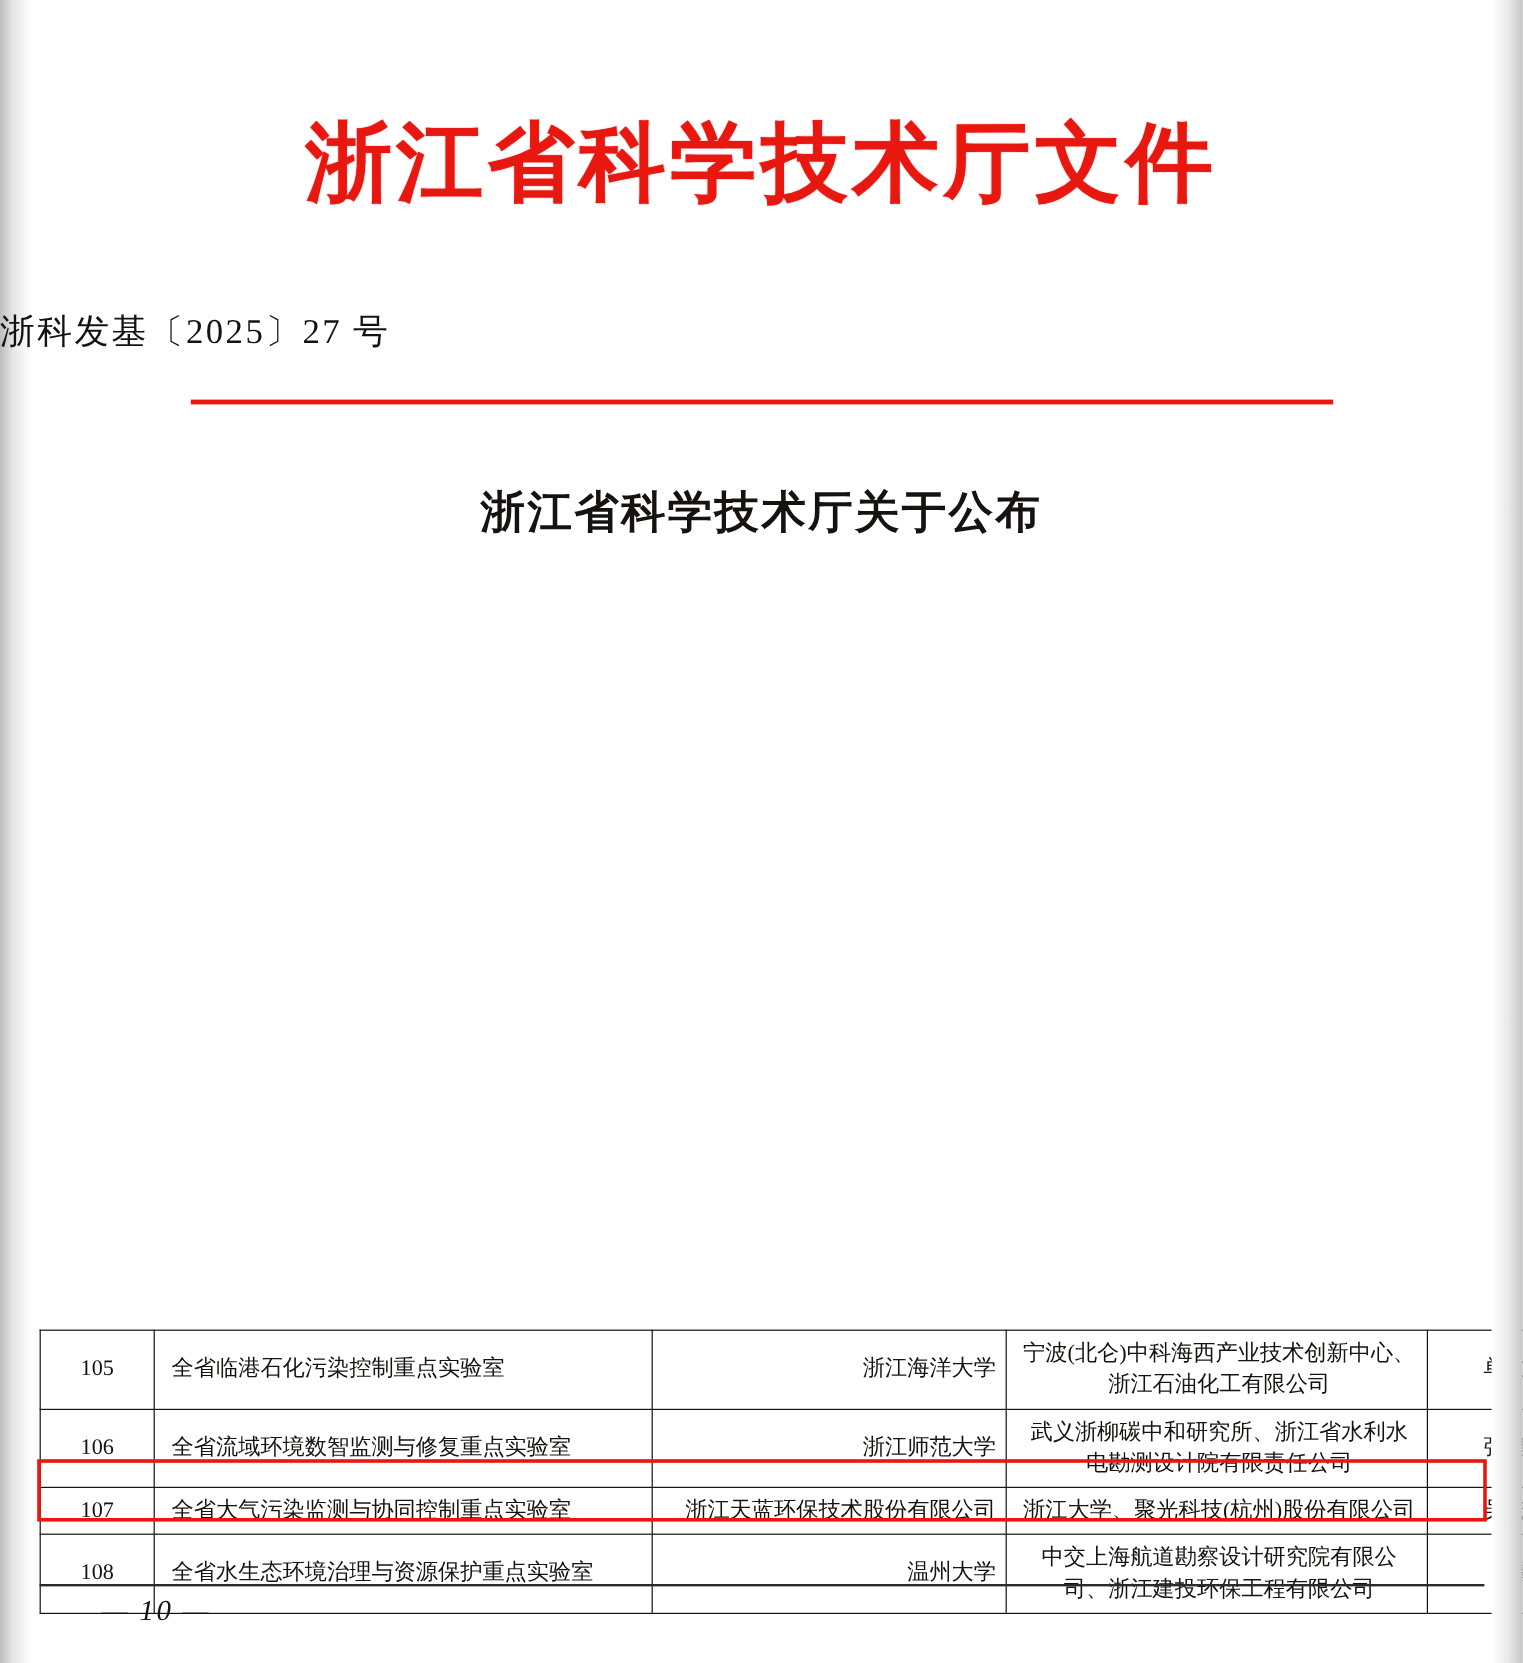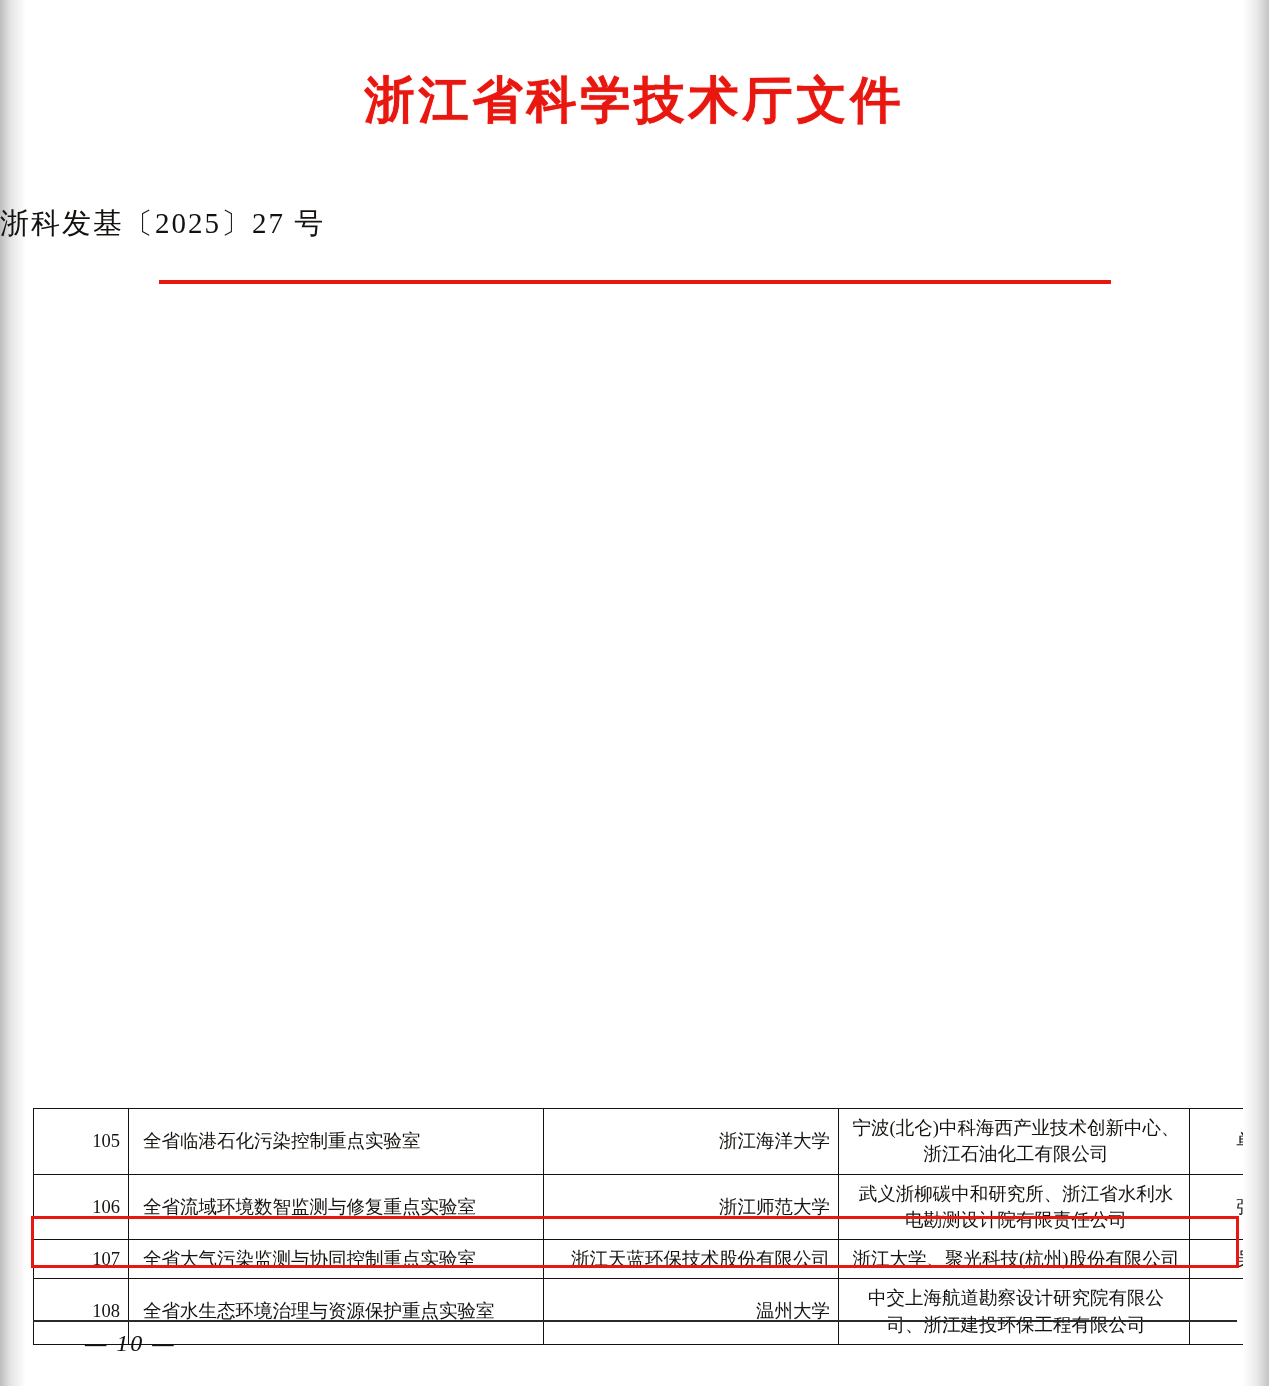--- a/index.html
+++ b/index.html
@@ -41,25 +41,25 @@
   }
   .content {
     position: absolute;
     left: 0;
     top: 0;
     width: 1269px;
   }
   .doc-title {
     text-align: center;
     color: #e8170f;
-    font-family: Liberation Sans, sans-serif;
+    font-family: Liberation Mono, monospace;
     font-weight: bold;
-    font-size: 50px;
+    font-size: 72px;
     letter-spacing: 4px;
-    margin-top: 72px;
+    margin-top: 100px;
     line-height: 1.15;
     text-shadow: 0 0 1px #e8170f;
   }
   .doc-number {
     text-align: left;
     font-size: 29px;
     color: #14110f;
     margin-top: 74px;
     letter-spacing: 2px;
   }
@@ -106,21 +106,21 @@
     table-layout: fixed;
     font-size: 18.5px;
     color: #15120f;
   }
   table.lab-table td {
     border: 1.6px solid #15120f;
     padding: 6px 8px;
     line-height: 1.42;
     vertical-align: middle;
   }
-  .c-num    { width: 78px;  text-align: right; }
+  .c-num    { width: 78px;  text-align: center; }
   .c-name   { width: 392px; text-align: left; padding-left: 14px !important; }
   .c-unit   { width: 272px; text-align: right; padding-left: 14px !important; }
   .c-join   { width: 330px; text-align: center; padding-left: 12px !important; }
   .c-person { width: 132px; text-align: center; }
   .row-highlight td {
     position: relative;
   }
   .hl-box {
     position: absolute;
     left: 31px;
@@ -155,20 +155,21 @@
 <div class="page">
   <div class="content">
 
     <div class="doc-title">浙江省科学技术厅文件</div>
 
     <div class="doc-number">浙科发基〔2025〕27 号</div>
 
     <div class="red-rule"></div>
 
     <div class="main-title">
+      <div>浙江省科学技术厅关于公布</div>
     </div>
 
   </div>
 
   <div class="table-wrap">
     <table class="lab-table">
       <tbody>
         <tr>
           <td class="c-num">105</td>
           <td class="c-name">全省临港石化污染控制重点实验室</td>

